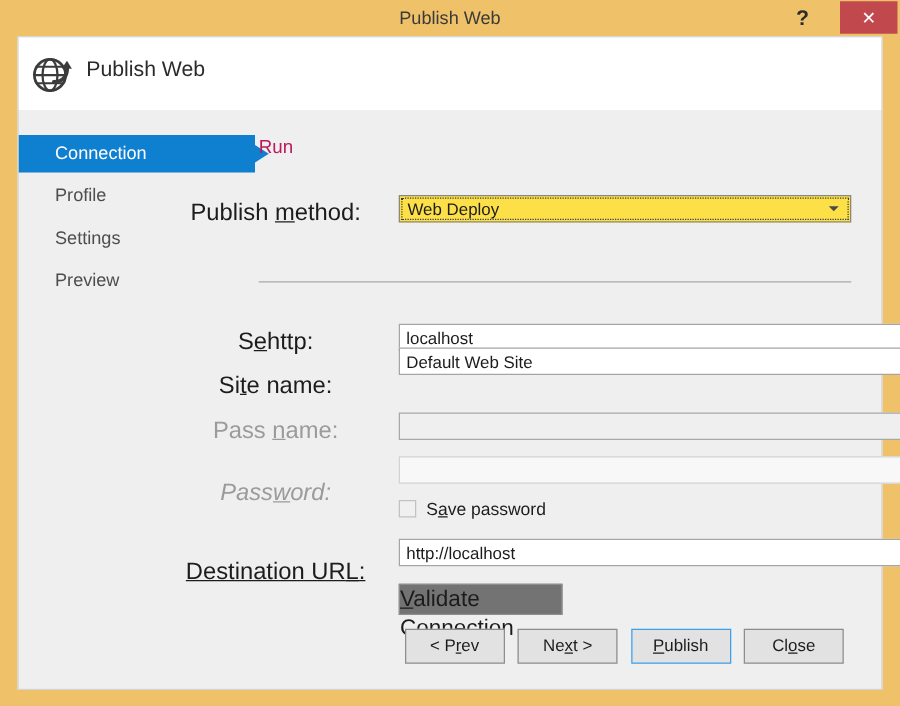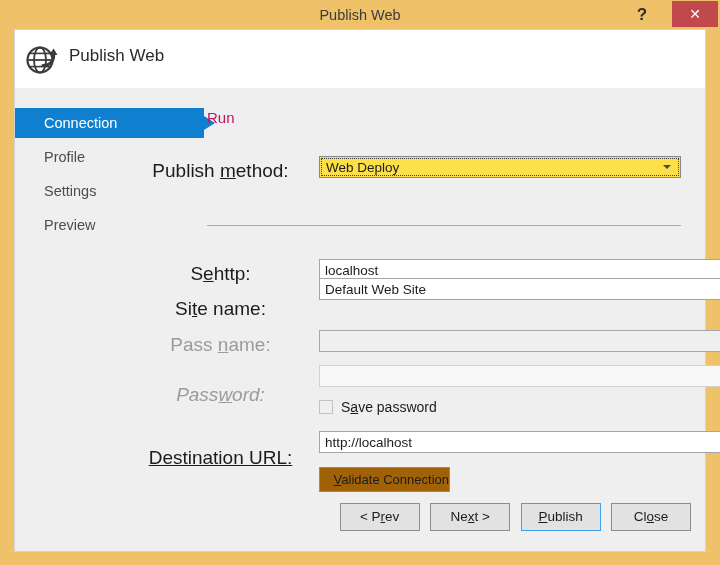--- a/index.html
+++ b/index.html
@@ -272,36 +272,36 @@
     cursor: default;
   }
 
   
   #validate-button {
     position: absolute;
     left: 128px;
     top: 373px;
     width: 131px;
     height: 25px;
-    background: #a16207;
+    background: #737373;
     border: 1px solid #8d8d8d;
     box-sizing: border-box;
     font-family: "Liberation Sans", sans-serif;
-    font-size: 13px;
+    font-size: 18px;
     color: #1c1c1c;
     line-height: 23px;
-    text-align: right;
+    text-align: left;
     cursor: default;
     user-select: none;
   }
 
   
   #footer {
     position: absolute;
-    right: 14px;
+    right: 30px;
     bottom: 20px;
     height: 28px;
   }
   .footer-button {
     display: inline-block;
     width: 80px;
     height: 28px;
     line-height: 26px;
     margin-left: 6px;
     background: #e2e2e2;

